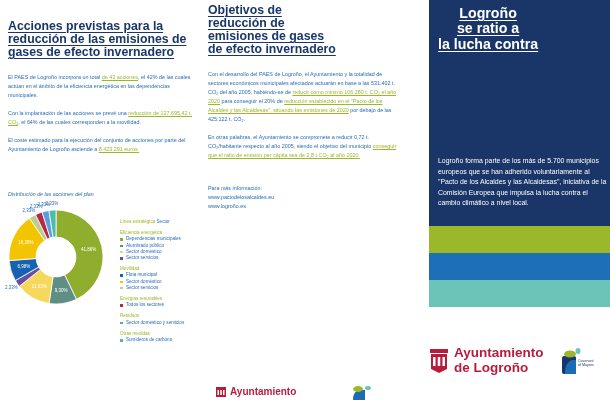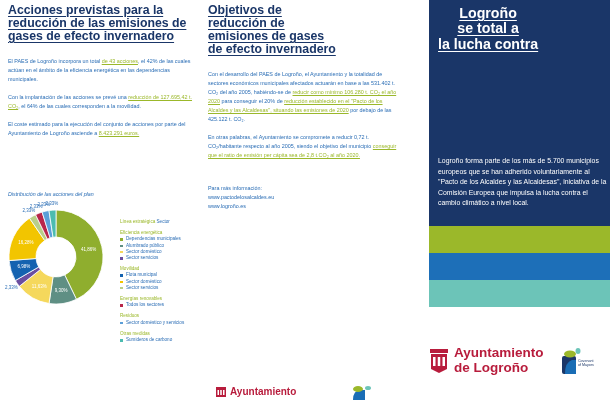--- a/index.html
+++ b/index.html
@@ -32,21 +32,21 @@
   .logo-small { position:absolute; left:216px; top:386px; display:flex; align-items:center; }
   .logo-small .txt { color:#b81c3c; font-weight:bold; font-size:10px; }
   .link { color:#2a6db5; }
 </style>
 </head>
 <body>
 
 <div class="page">
 
   <div class="col" style="left:8px; width:185px;">
-    <div class="h2" style="margin-top:4px; width:180px;text-decoration:underline;">Acciones previstas para la reducción de las emisiones de gases de efecto invernadero</div>
+    <div class="h2" style="margin-top:20px; width:180px;text-decoration:underline;">Acciones previstas para la reducción de las emisiones de gases de efecto invernadero</div>
     <div id="col1-body" class="body" style="margin-top:14px;">
         <div class="para"><span>El PAES de Logroño incorpora un total </span><span class="hl">de 43 acciones</span><span>, el 42% de las cuales actúan en el ámbito de la eficiencia energética en las dependencias municipales.</span></div>
         <div class="para"><span>Con la implantación de las acciones se prevé una </span><span class="hl">reducción de 127.695,42 t. CO₂</span><span>, el 64% de las cuales corresponden a la movilidad.</span></div>
         <div class="para"><span>El coste estimado para la ejecución del conjunto de acciones por parte del Ayuntamiento de Logroño asciende a </span><span class="hl">8.423.291 euros.</span></div>
       </div>
   </div>
 
   <div class="chart-title">Distribución de las acciones del plan</div>
   <svg class="pie" id="pie" width="112" height="125">
       <path d="M56,13 A47,47 0 0 1 76.42365347432624,102.33053718960629 L64.69091637205372,78.01299454876863 A20,20 0 0 0 56,40 Z" fill="#8fae2e" stroke="#fff" stroke-width="0.8"></path>
@@ -114,21 +114,21 @@
   </div>
   <svg style="position:absolute; left:349px; top:384px;" width="26" height="16" viewBox="0 0 26 16">
     <path d="M4 16 Q4 6 12 6 L16 6 L16 16 Z" fill="#1a6db5"></path>
     <ellipse cx="9" cy="5" rx="5" ry="3" fill="#9bb82a"></ellipse>
     <ellipse cx="19" cy="4" rx="3" ry="2" fill="#6cc4b8"></ellipse>
   </svg>
 
   <div class="panel"></div>
   <div class="panel-title">
     <div>Logroño</div>
-    <div>se total a</div>
+    <div>se ratio a</div>
     <div>la lucha contra</div>
   </div>
   <div class="panel-body">Logroño forma parte de los más de 5.700 municipios europeos que se han adherido voluntariamente al "Pacto de los Alcaldes y las Alcaldesas", iniciativa de la Comisión Europea que impulsa la lucha contra el cambio climático a nivel local.</div>
   <div class="stripe" style="top:226px; height:27px; background:#9bb82a;"></div>
   <div class="stripe" style="top:253px; height:27px; background:#1d6fb8;"></div>
   <div class="stripe" style="top:280px; height:27px; background:#6cc4b8;"></div>
 
   <div class="logo-big">
     <svg class="crest" viewBox="0 0 18 24">
       <rect x="0" y="0" width="18" height="4" fill="#b81c3c"></rect>

